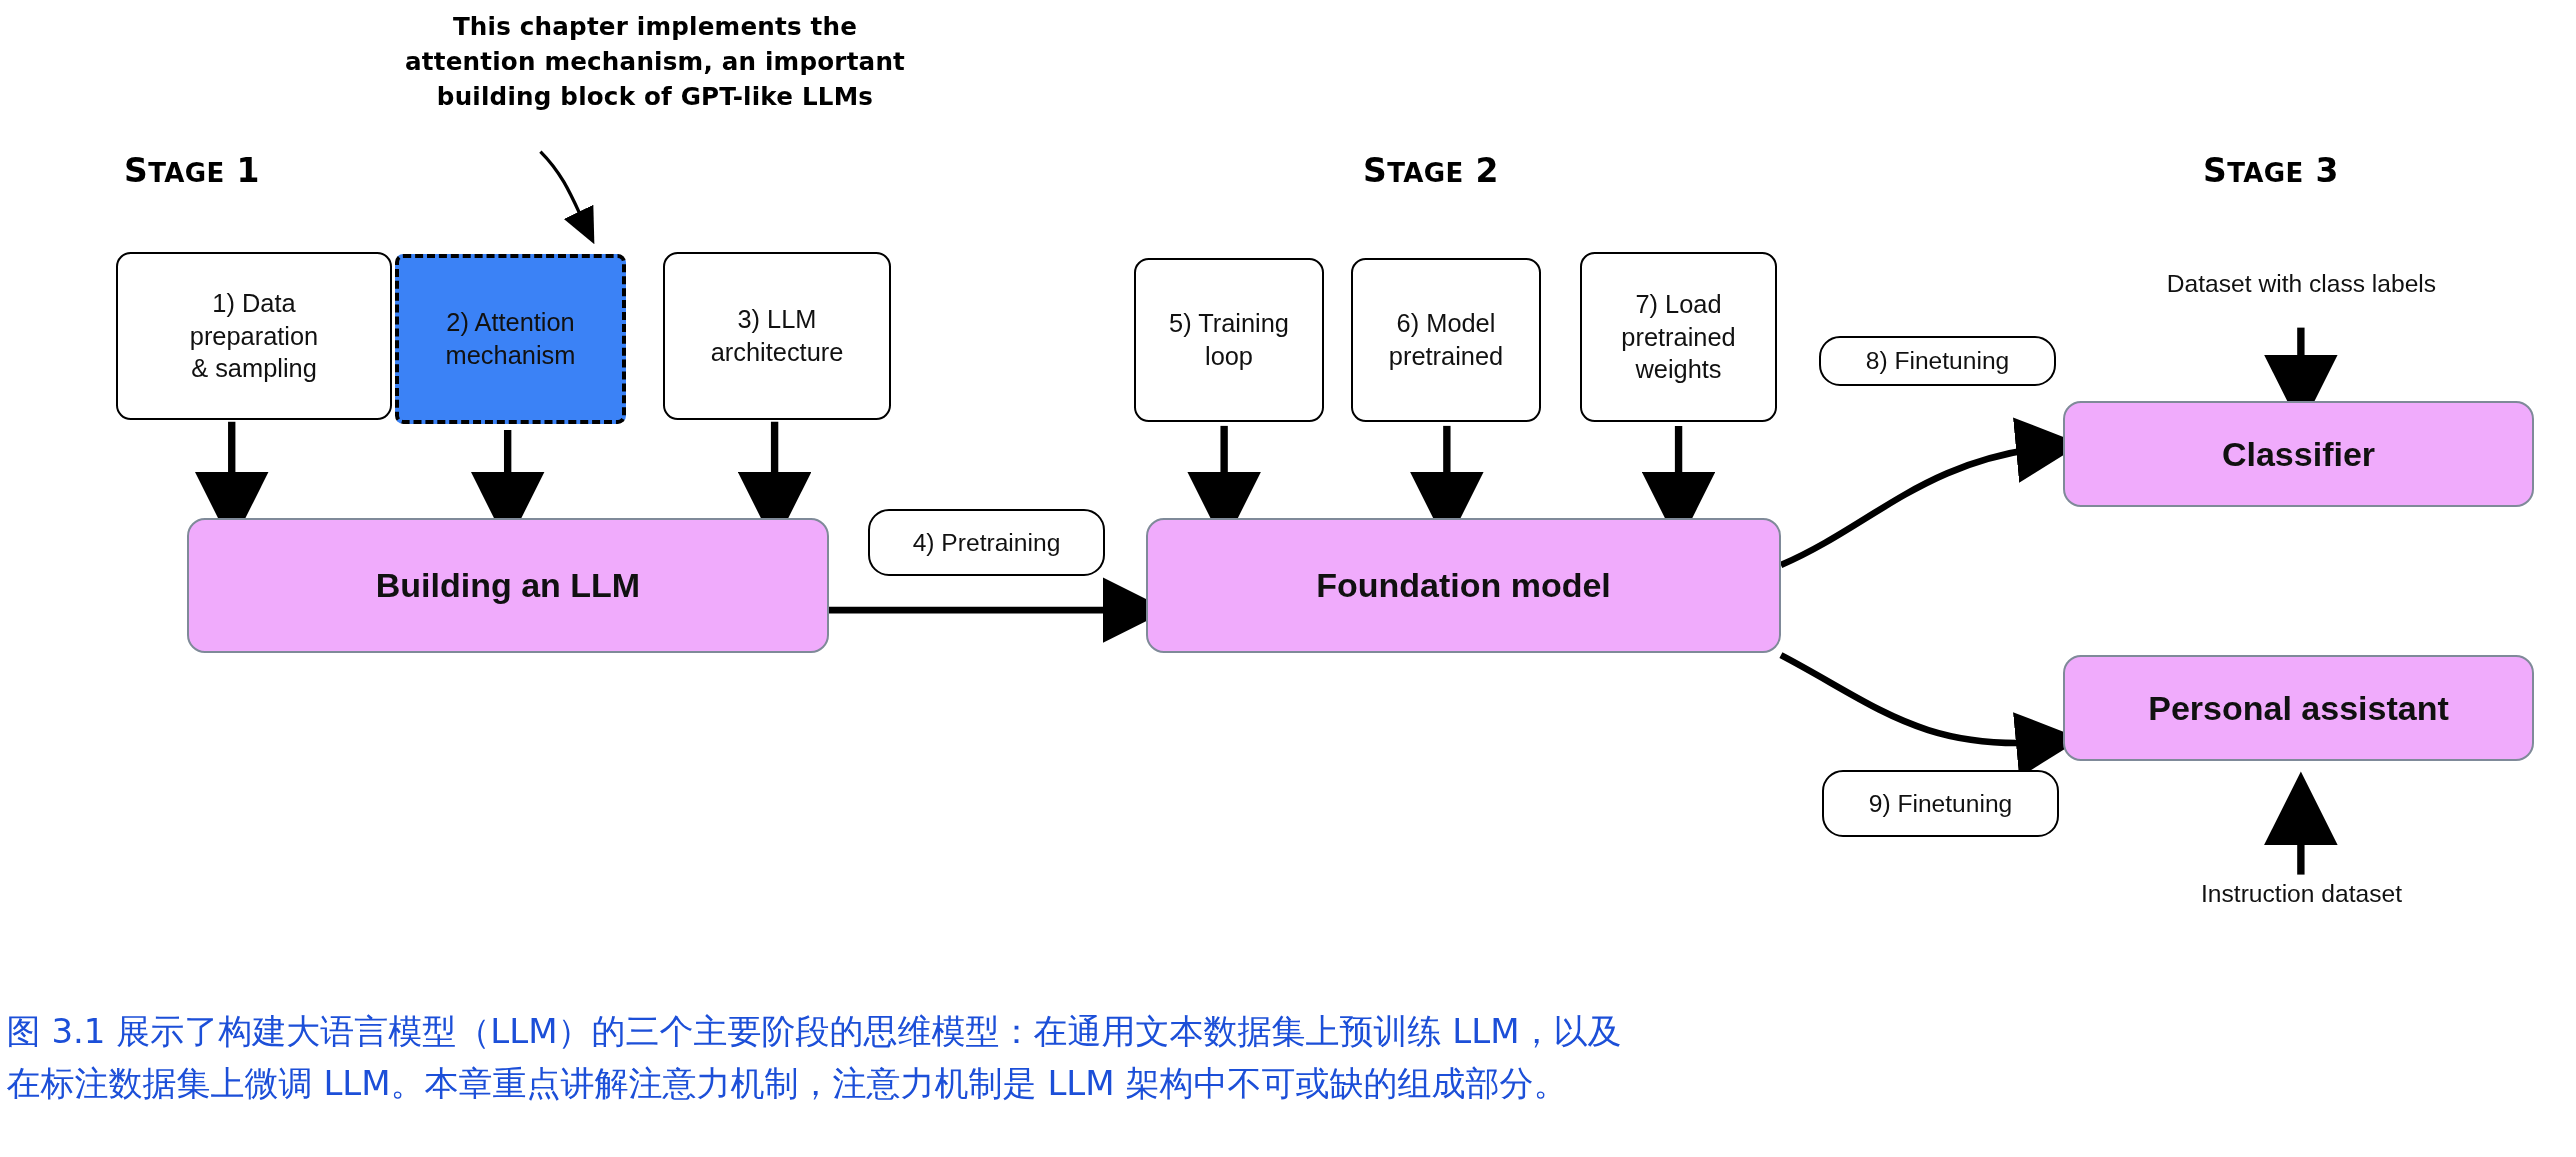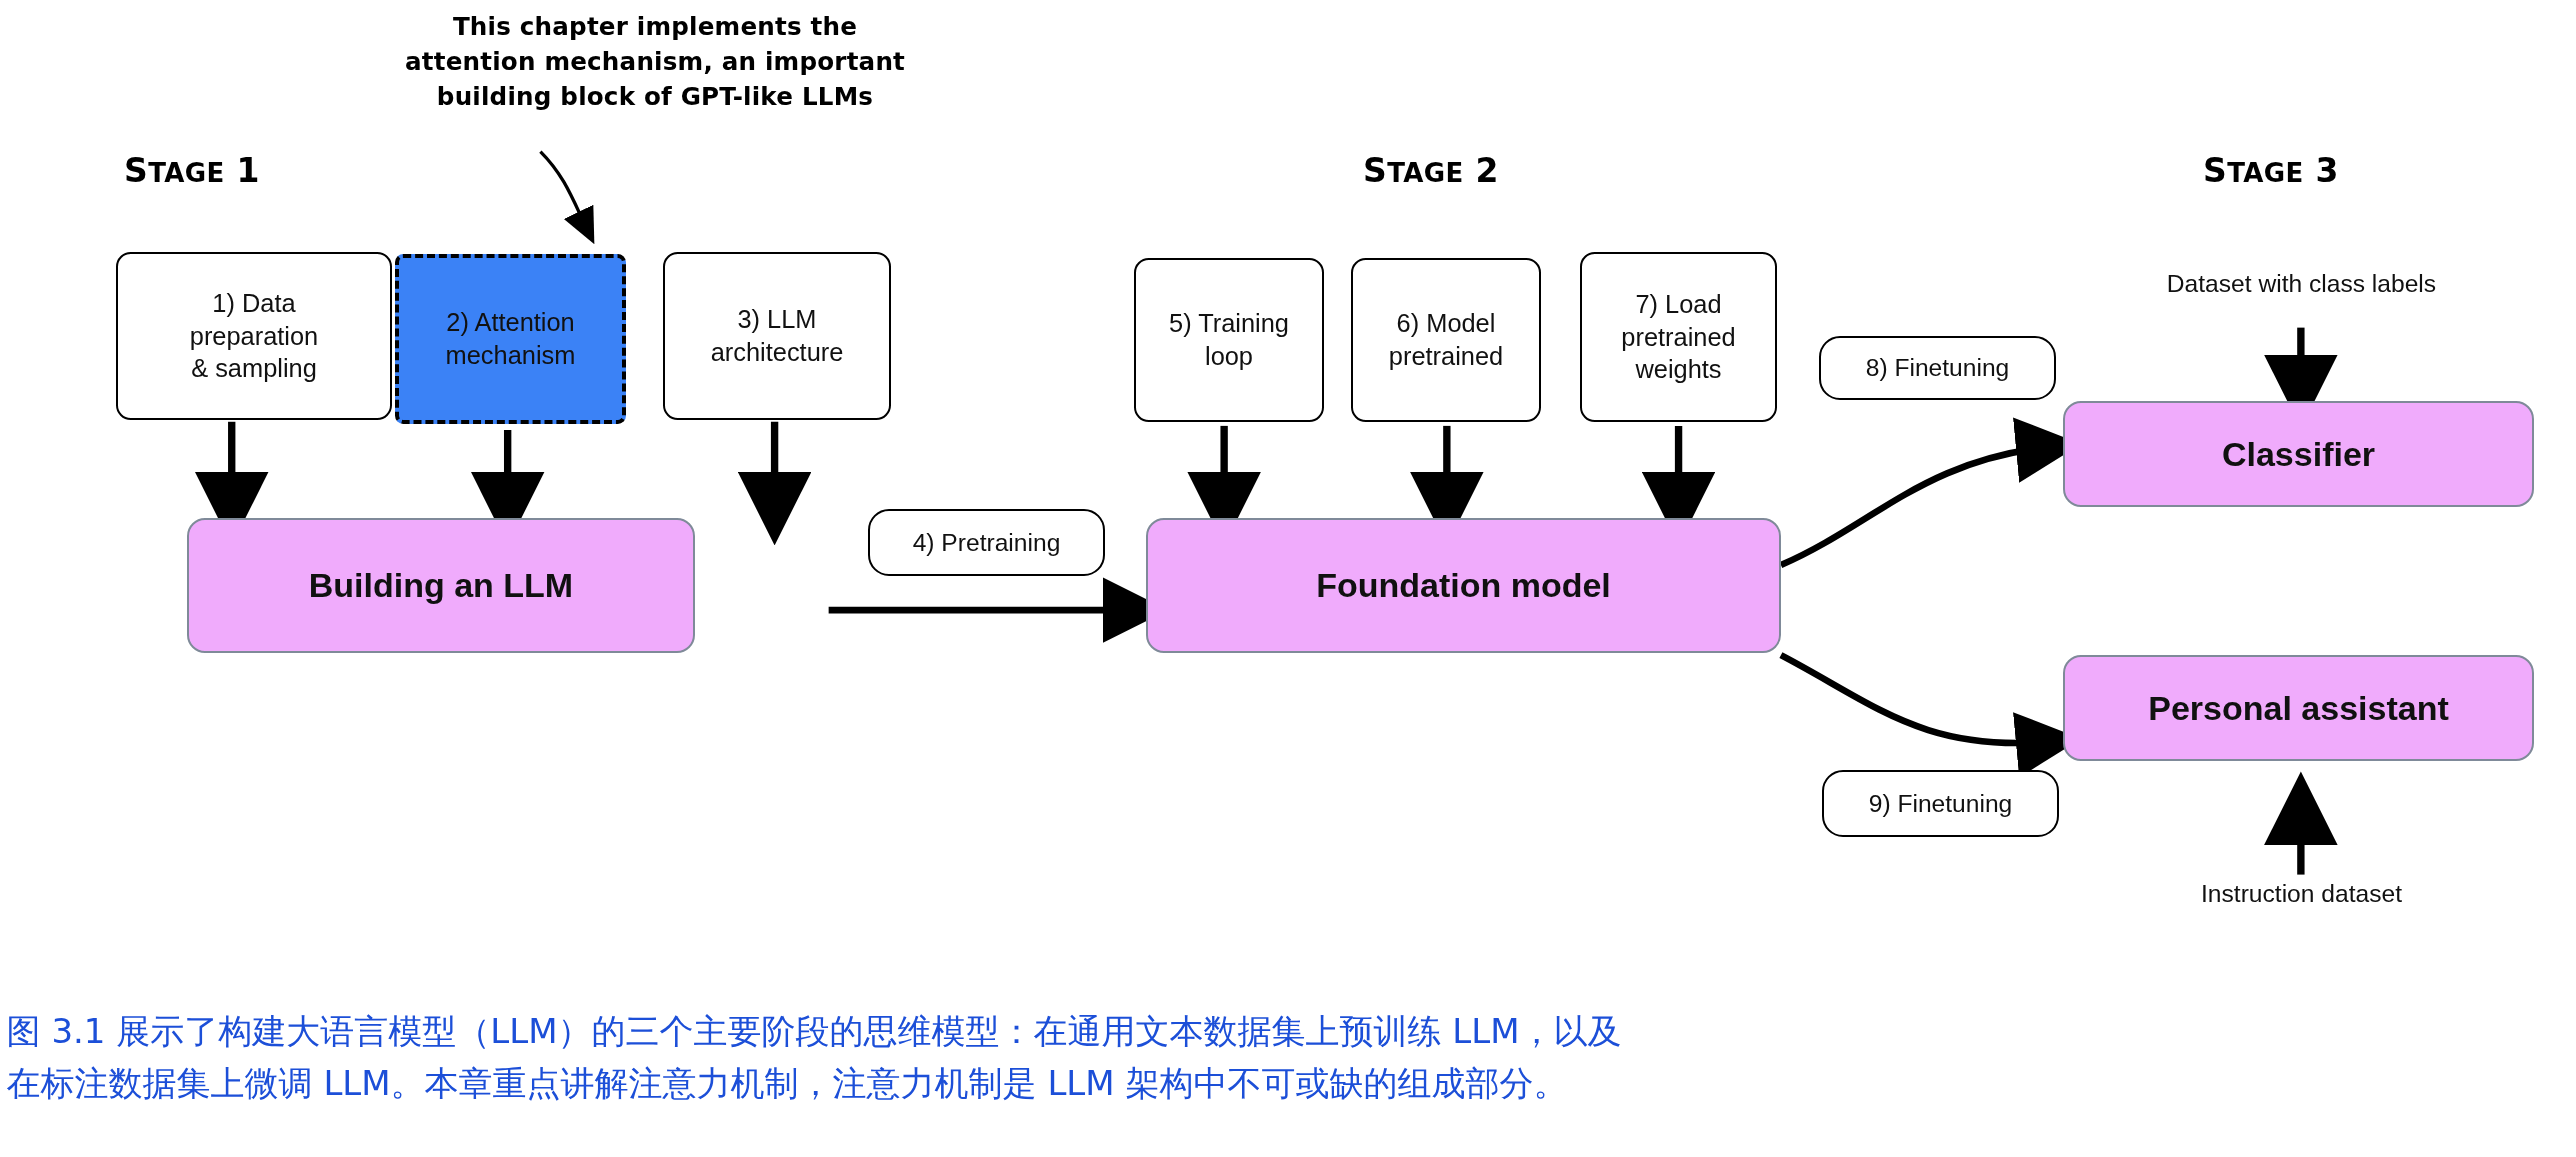--- a/index.html
+++ b/index.html
@@ -178,21 +178,21 @@
   <div class="abs box dashed" style="left:395px; top:254px; width:231px; height:170px; flex-direction:column;">
     <span>2) Attention</span>
     <span>mechanism</span>
   </div>
 
   <div class="abs box" style="left:663px; top:252px; width:228px; height:168px; flex-direction:column;">
     <span>3) LLM</span>
     <span>architecture</span>
   </div>
 
-  <div class="abs bigbox" style="left:187px; top:518px; width:508px; height:135px;">
+  <div class="abs bigbox" style="left:187px; top:518px; width:642px; height:135px;">
     <span>Building an LLM</span>
   </div>
 
   <div class="abs box pill" style="left:868px; top:509px; width:237px; height:67px;">
     <span>4) Pretraining</span>
   </div>
 
   <div class="abs box" style="left:1134px; top:258px; width:190px; height:164px; flex-direction:column;">
     <span>5) Training</span>
     <span>loop</span>
@@ -206,21 +206,21 @@
   <div class="abs box" style="left:1580px; top:252px; width:197px; height:170px; flex-direction:column;">
     <span>7) Load</span>
     <span>pretrained</span>
     <span>weights</span>
   </div>
 
   <div class="abs bigbox" style="left:1146px; top:518px; width:635px; height:135px;">
     <span>Foundation model</span>
   </div>
 
-  <div class="abs box pill" style="left:1819px; top:336px; width:237px; height:64px;">
+  <div class="abs box pill" style="left:1819px; top:336px; width:237px; height:50px;">
     <span>8) Finetuning</span>
   </div>
 
   <div class="abs box pill" style="left:1822px; top:770px; width:237px; height:67px;">
     <span>9) Finetuning</span>
   </div>
 
   <div class="abs plain-label" style="left:2072px; top:270px; width:459px;">
     <span>Dataset with class labels</span>
   </div>

